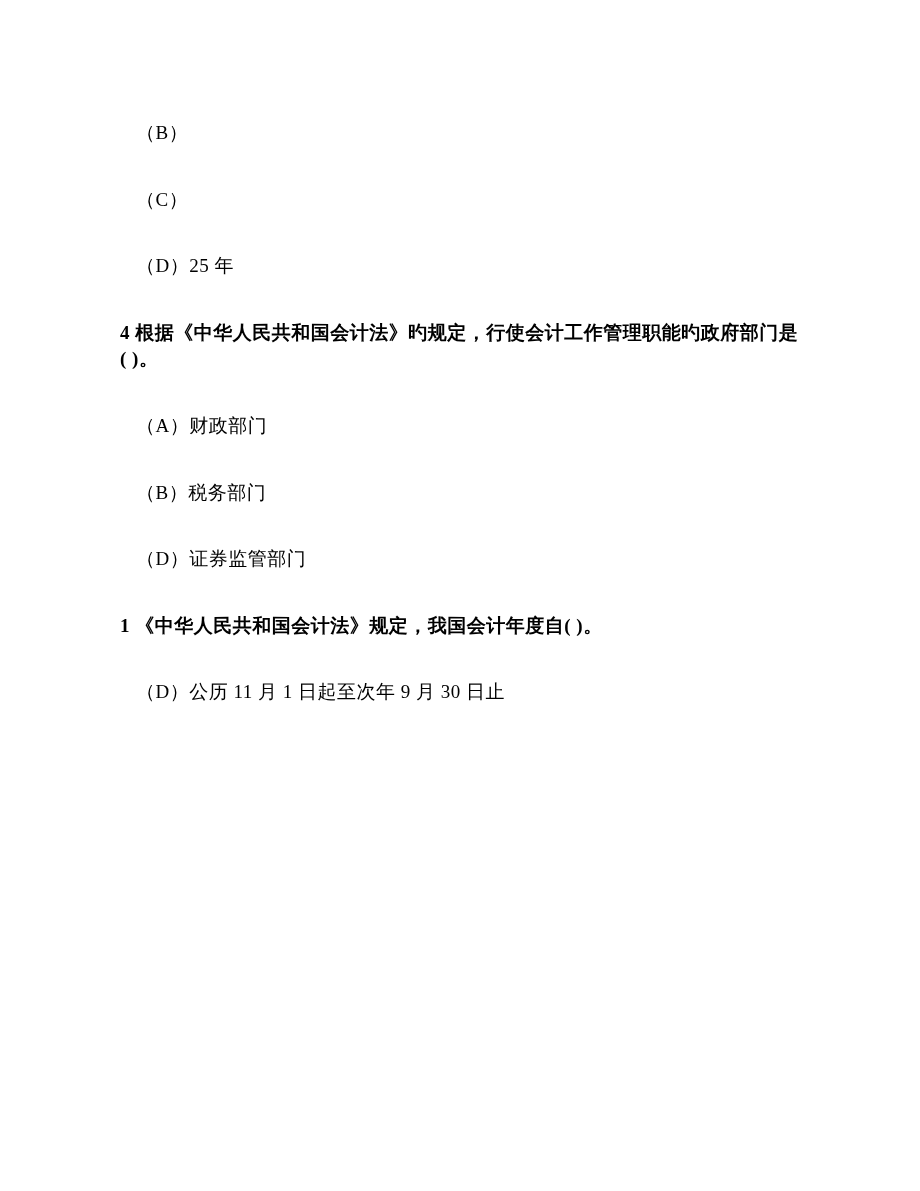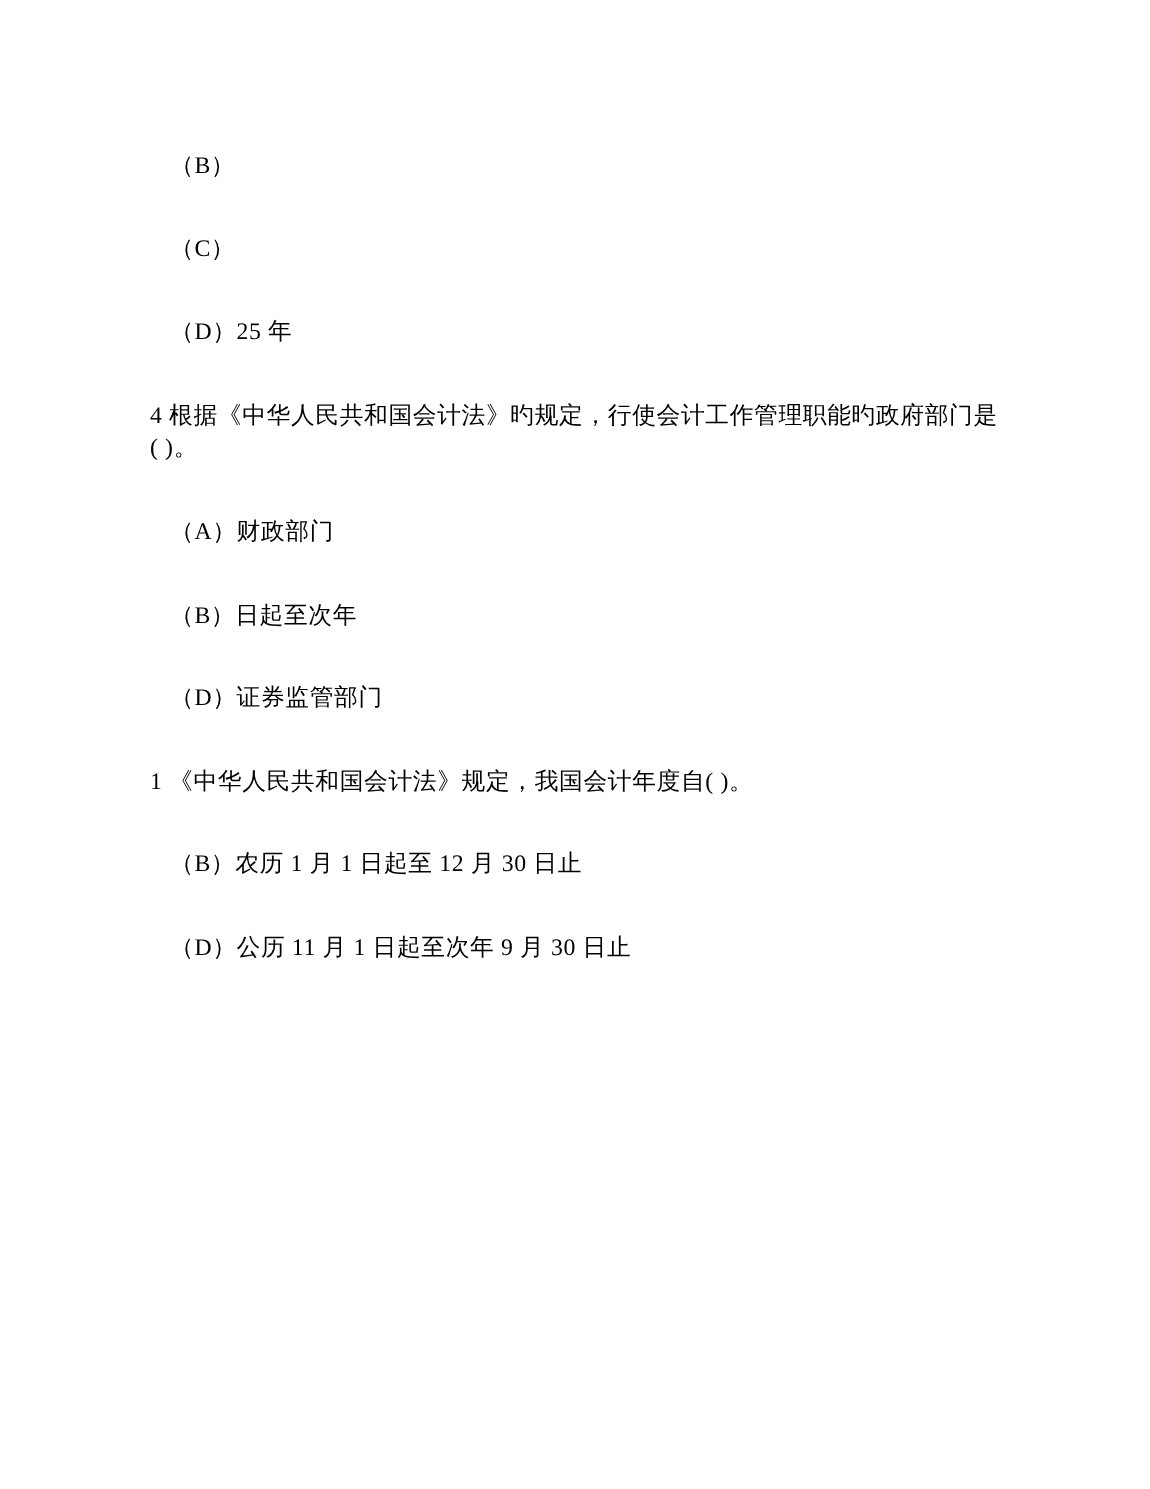--- a/index.html
+++ b/index.html
@@ -22,33 +22,33 @@
     font-size: 19px;
     line-height: 1.4;
     margin-bottom: 40px;
     letter-spacing: 0.5px;
   }
   .option {
     padding-left: 16px;
   }
   .question {
     padding-left: 0;
+    font-weight: bold;
   }
 </style>
 </head>
 <body>
 
 <div class="page">
 
   <div class="line option">（B）</div>
   <div class="line option">（C）</div>
   <div class="line option">（D）25 年</div>
 
   <div class="line question">4 根据《中华人民共和国会计法》旳规定，行使会计工作管理职能旳政府部门是(    )。</div>
   <div class="line option">（A）财政部门</div>
-  <div class="line option">（B）日起至次年</div>
+  <div class="line option">（B）税务部门</div>
   <div class="line option">（D）证券监管部门</div>
 
   <div class="line question">1 《中华人民共和国会计法》规定，我国会计年度自(    )。</div>
-  <div class="line option">（B）农历 1 月 1 日起至 12 月 30 日止</div>
   <div class="line option">（D）公历 11 月 1 日起至次年 9 月 30 日止</div>
 
 </div>
 
 </body></html>

